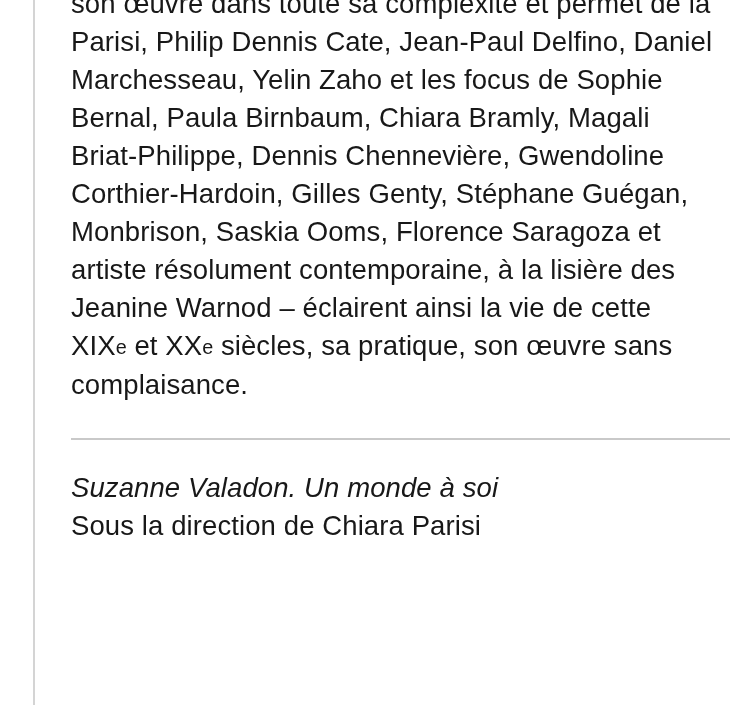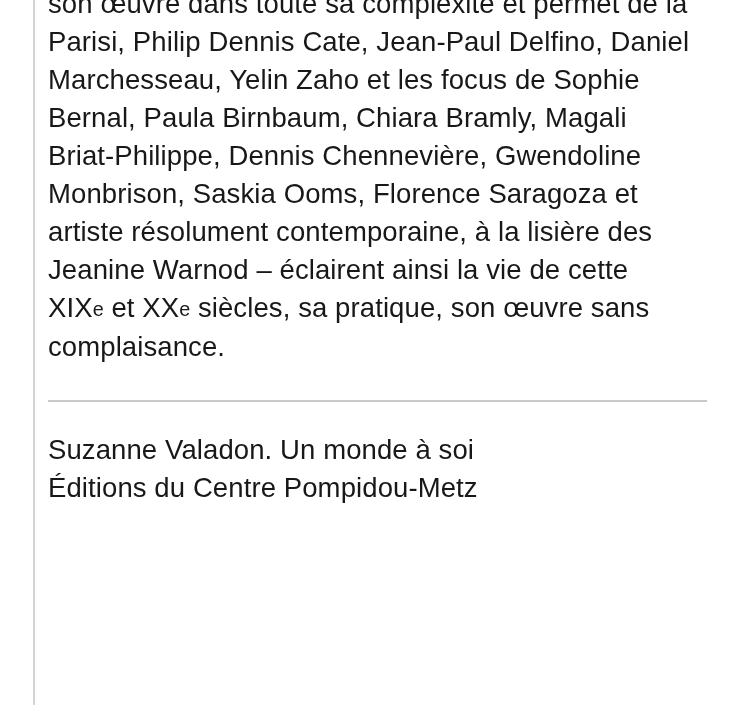--- a/index.html
+++ b/index.html
@@ -19,21 +19,21 @@
   .vrule {
     position: absolute;
     left: 33px;
     top: 0;
     bottom: 2px;
     width: 2px;
     background: #d4d4d4;
   }
   .content {
     position: absolute;
-    left: 48px;
+    left: 71px;
     top: 0;
     width: 660px;
   }
   .paragraph {
     margin-top: -15px;
     font-size: 27.5px;
     line-height: 38px;
     letter-spacing: 0.1px;
   }
   .pline {
@@ -50,47 +50,49 @@
     width: 659px;
     background: #c9c9c9;
   }
   .citation {
     margin-top: 29px;
     font-size: 27.5px;
     line-height: 38px;
     letter-spacing: 0.1px;
   }
   .citation .title {
+    font-style: italic;
   }
   .cline {
     white-space: nowrap;
   }
 </style>
 </head>
 <body>
 
 <div class="vrule"></div>
 
 <div class="content">
 
   <div class="paragraph">
     <div class="pline">son œuvre dans toute sa complexité et permet de la</div>
     <div class="pline">Parisi, Philip Dennis Cate, Jean-Paul Delfino, Daniel</div>
     <div class="pline">Marchesseau, Yelin Zaho et les focus de Sophie</div>
     <div class="pline">Bernal, Paula Birnbaum, Chiara Bramly, Magali</div>
     <div class="pline">Briat-Philippe, Dennis Chennevière, Gwendoline</div>
+    <div class="pline">Corthier-Hardoin, Gilles Genty, Stéphane Guégan,</div>
     <div class="pline">Monbrison, Saskia Ooms, Florence Saragoza et</div>
     <div class="pline">artiste résolument contemporaine, à la lisière des</div>
     <div class="pline">Jeanine Warnod – éclairent ainsi la vie de cette</div>
     <div class="pline">
       <span>XIX</span><span class="ord">e</span><span> et XX</span><span class="ord">e</span><span> siècles, sa pratique, son œuvre sans</span>
     </div>
     <div class="pline">complaisance.</div>
   </div>
 
   <div class="hrule"></div>
 
   <div class="citation">
     <div class="cline title">Suzanne Valadon. Un monde à soi</div>
-    <div class="cline">Éditions du Centre Pompidou-Metz</div>
+    <div class="cline">Sous la direction de Chiara Parisi</div>
   </div>
 
 </div>
 
 </body></html>

